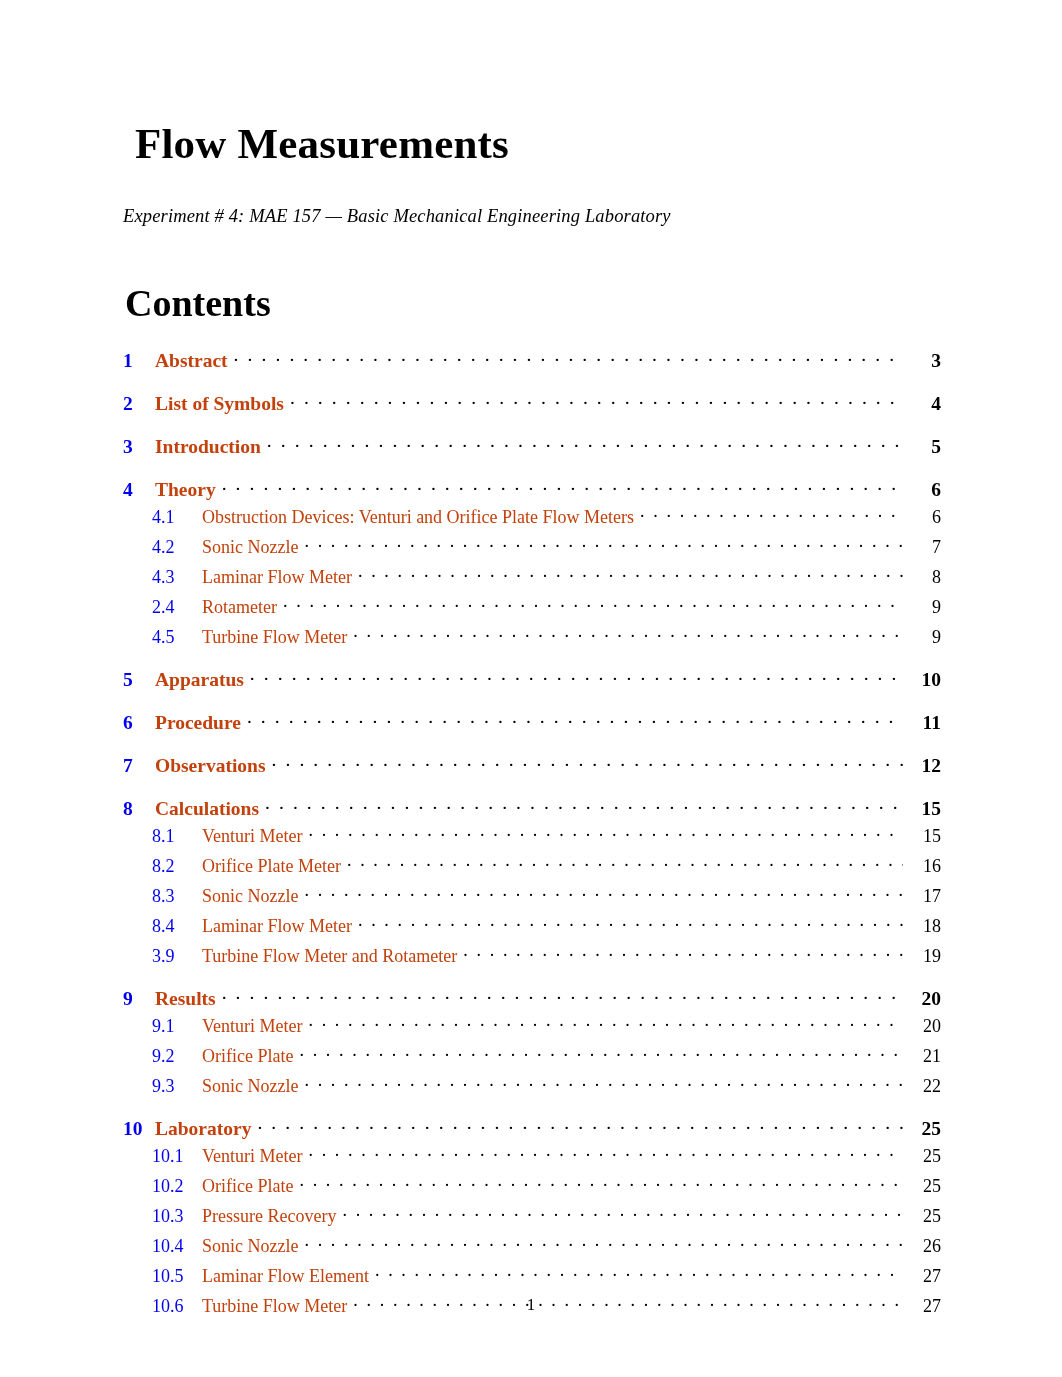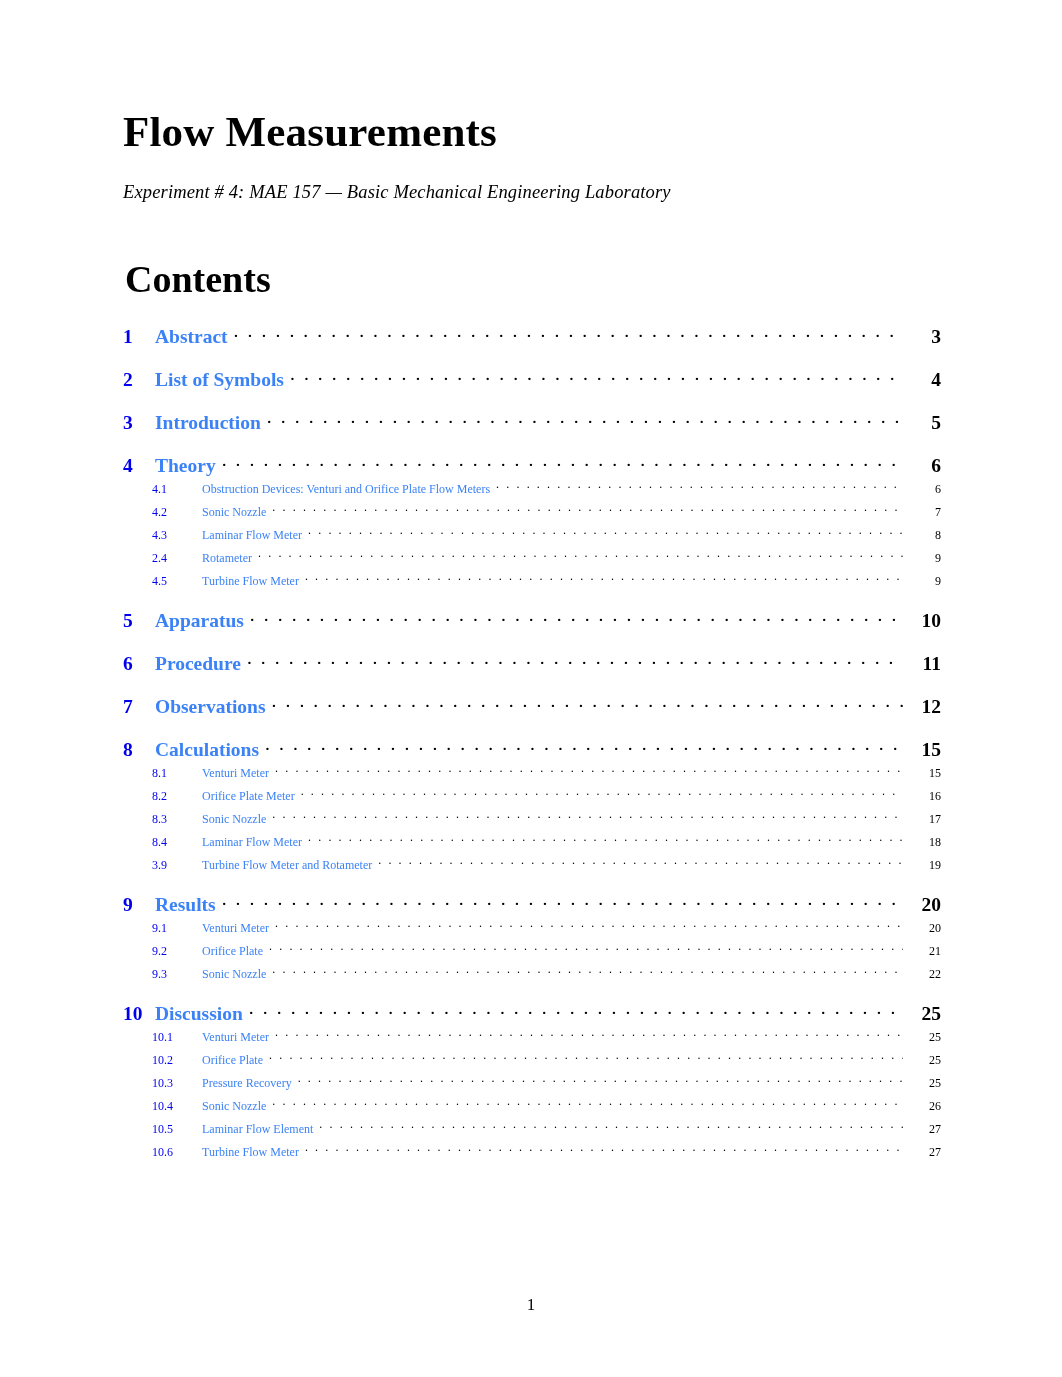--- a/index.html
+++ b/index.html
@@ -24,21 +24,21 @@
     left: 123px;
     top: 0;
     width: 818px;
   }
 
   
   .doc-title {
     font-size: 43px;
     font-weight: bold;
     letter-spacing: 0.2px;
-    margin: 0;
+    margin: 12px;
     padding-top: 108px;
     line-height: 1.12;
   }
   .doc-subtitle {
     font-style: italic;
     font-size: 18.5px;
     margin: 0;
     padding-top: 26px;
     letter-spacing: 0.15px;
     white-space: nowrap;
@@ -66,21 +66,21 @@
   .toc-row.level-1 {
     font-weight: bold;
     font-size: 19.5px;
     margin-top: 18.5px;
   }
   .toc-row.level-1.first {
     margin-top: 0;
   }
   .toc-row.level-2 {
     font-weight: normal;
-    font-size: 12px;
+    font-size: 18px;
     margin-top: 7px;
   }
   .toc-row.level-2.firstsub {
     margin-top: 4px;
   }
 
   .toc-num {
     color: #0000ee;
     flex: 0 0 auto;
   }
@@ -89,21 +89,21 @@
   }
   .toc-row.level-2 .toc-num {
     width: 50px;
     margin-left: 29px;
   }
   .toc-row.level-2.wide .toc-num {
     width: 50px;
     margin-left: 29px;
   }
   .toc-label {
-    color: #3b82f6;
+    color: #c2410c;
     flex: 0 0 auto;
   }
   .toc-leader {
     flex: 1 1 auto;
     overflow: hidden;
     position: relative;
     margin: 0 4px 0 6px;
     height: 1em;
   }
   .toc-leader::before {
@@ -276,21 +276,21 @@
           <span class="toc-page">21</span>
         </div>
         <div class="toc-row level-2 wide">
           <span class="toc-num">9.3</span>
           <span class="toc-label">Sonic Nozzle</span>
           <span class="toc-leader"></span>
           <span class="toc-page">22</span>
         </div>
         <div class="toc-row level-1">
           <span class="toc-num">10</span>
-          <span class="toc-label">Discussion</span>
+          <span class="toc-label">Laboratory</span>
           <span class="toc-leader"></span>
           <span class="toc-page">25</span>
         </div>
         <div class="toc-row level-2 firstsub wide">
           <span class="toc-num">10.1</span>
           <span class="toc-label">Venturi Meter</span>
           <span class="toc-leader"></span>
           <span class="toc-page">25</span>
         </div>
         <div class="toc-row level-2 wide">

